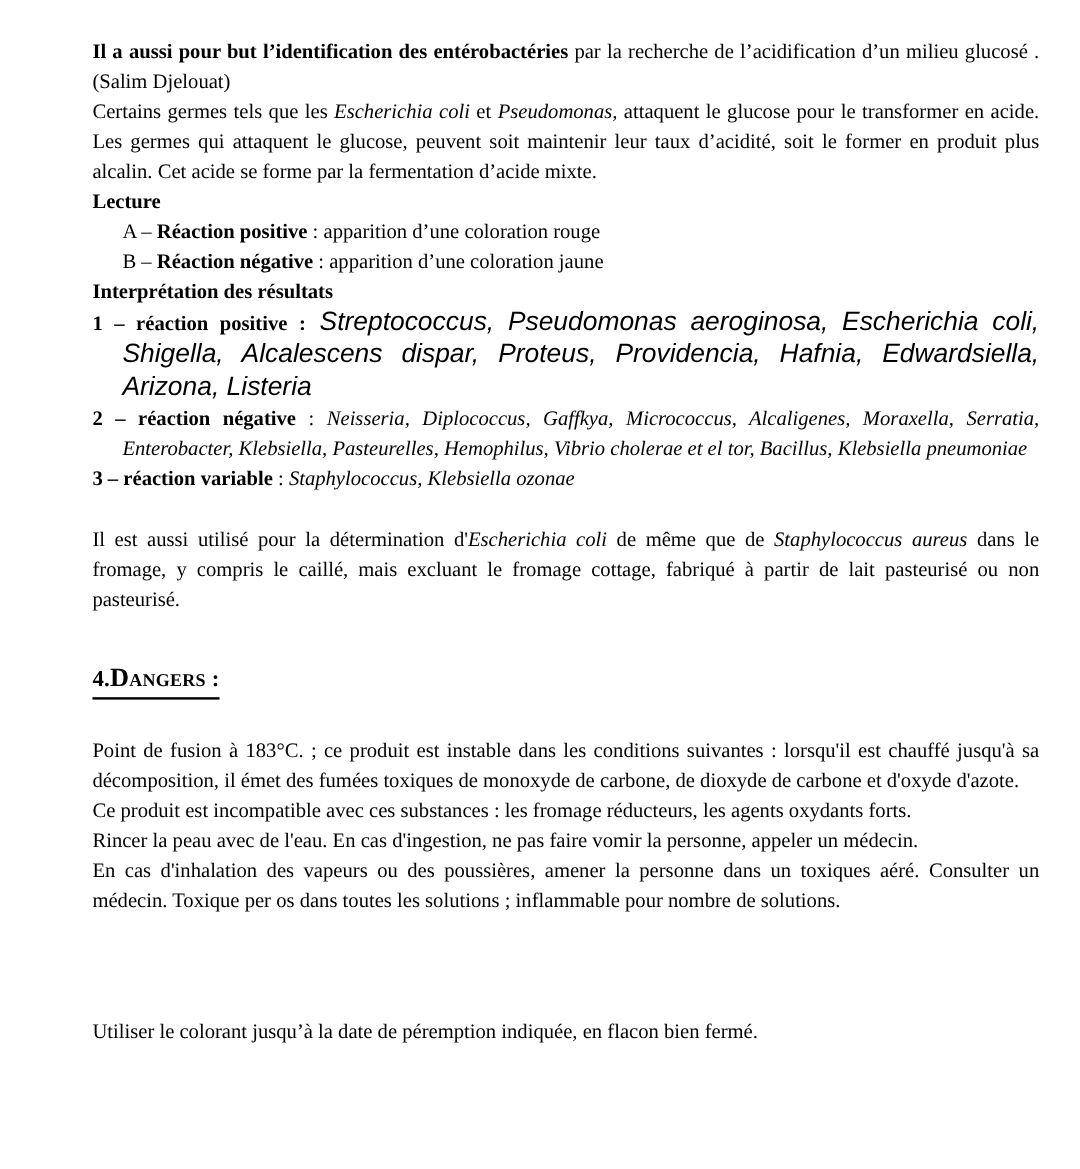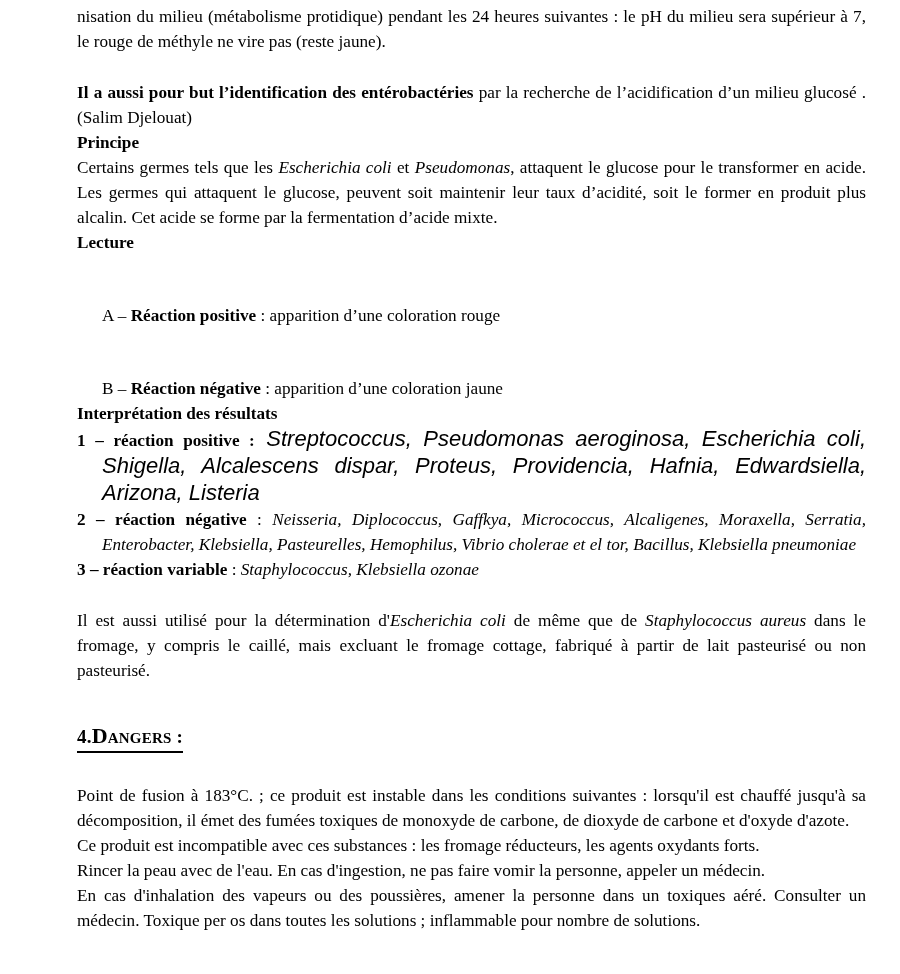--- a/index.html
+++ b/index.html
@@ -40,21 +40,21 @@
   .para.nojust { text-align: left; }
 
   .heading {
     font-size: 17.2px;
     line-height: 25px;
     font-weight: bold;
     margin: 0;
     text-align: left;
   }
 
-  .indent-1 { padding-left: 25px; margin-top: 48px; }
+  .indent-1 { padding-left: 25px; }
   .indent-hang { padding-left: 25px; text-indent: -25px; }
 
   b, .b { font-weight: bold; }
   i, .i { font-style: italic; }
 
   
   .sans-i {
     font-family: "Liberation Sans", "DejaVu Sans", sans-serif;
     font-style: italic;
     font-size: 22px;
@@ -85,31 +85,27 @@
   .gap-26 { height: 26px; }
   .gap-30 { height: 30px; }
   .gap-40 { height: 40px; }
 </style>
 </head>
 <body>
 
 <div class="page">
   <div class="content">
 
-    <p class="para">
-      <span>nisation du milieu (métabolisme protidique) pendant les 24 heures suivantes : le pH du milieu sera supérieur à 7, le rouge de méthyle ne vire pas (reste jaune).</span>
-    </p>
 
     <div class="gap-26"></div>
 
     <p class="para">
       <b> Il a aussi pour but l’identification des entérobactéries</b><span> par la recherche de l’acidification d’un milieu glucosé . (Salim Djelouat)</span>
     </p>
 
-    <p class="heading">Principe</p>
     <p class="para">
       <span>Certains germes tels que les </span><i>Escherichia coli</i><span> et </span><i>Pseudomonas</i><span>, attaquent le glucose pour le transformer en acide. Les germes qui attaquent le glucose, peuvent soit maintenir leur taux d’acidité, soit le former en produit plus alcalin. Cet acide se forme par la fermentation d’acide mixte.</span>
     </p>
 
     <p class="heading">Lecture</p>
     <p class="para nojust indent-1">
       <span>A – </span><b>Réaction positive</b><span> : apparition d’une coloration rouge</span>
     </p>
     <p class="para nojust indent-1">
       <span>B – </span><b>Réaction négative</b><span> : apparition d’une coloration jaune</span>

